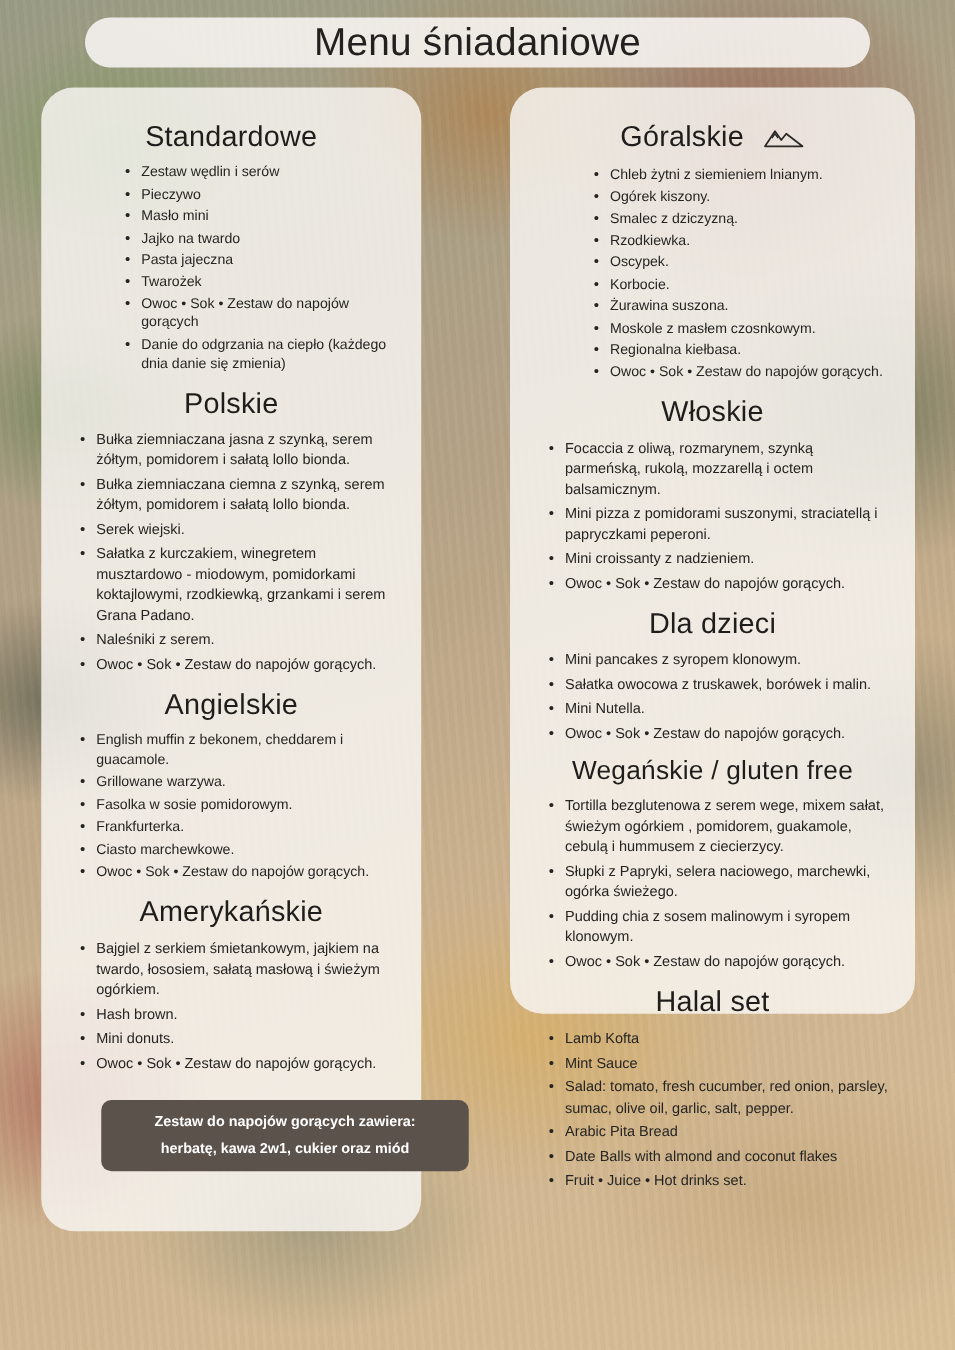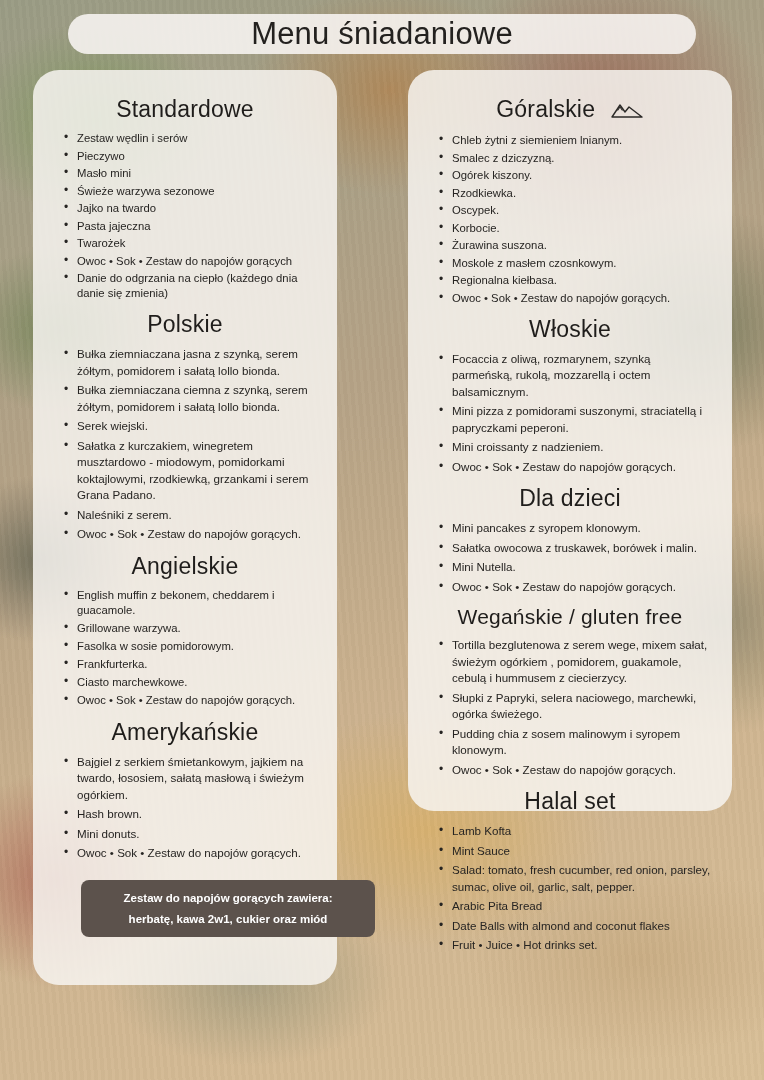--- a/index.html
+++ b/index.html
@@ -120,21 +120,21 @@
     content: "•";
     position: absolute;
     left: -13px;
     top: -1px;
     font-size: 12px;
     color: #262422;
   }
   ul.items.wide li { font-size: 11.6px; line-height: 16.5px; margin-bottom: 3px; }
 
   
-  ul.items.tight li { line-height: 15px; }
+  ul.items.tight li { line-height: 15px; margin-left: 36px; }
 
   .note-box {
     position: absolute;
     left: 48px;
     bottom: 48px;
     width: 294px;
     background: #5c524c;
     border-radius: 8px;
     padding: 12px 14px;
     box-sizing: border-box;
@@ -162,21 +162,20 @@
     <div class="title">Menu śniadaniowe</div>
   </div>
 
   <div class="panel panel-left">
 
     <div class="sect-title">Standardowe</div>
     <ul class="items tight">
       <li>Zestaw wędlin i serów</li>
       <li>Pieczywo</li>
       <li>Masło mini</li>
-      <li>Świeże warzywa sezonowe</li>
       <li>Jajko na twardo</li>
       <li>Pasta jajeczna</li>
       <li>Twarożek</li>
       <li>Owoc • Sok • Zestaw do napojów gorących</li>
       <li>Danie do odgrzania na ciepło (każdego dnia danie się zmienia)</li>
     </ul>
 
     <div class="sect-title">Polskie</div>
     <ul class="items wide">
       <li>Bułka ziemniaczana jasna z szynką, serem żółtym, pomidorem i sałatą lollo bionda.</li>
@@ -217,22 +216,22 @@
       <span>Góralskie</span>
       <span class="mount-icon">
         <svg width="34" height="18" viewBox="0 0 34 18">
           <path d="M2 16 L10 4 L15 11 L19 6 L32 16 Z" fill="none" stroke="#2b2927" stroke-width="1.4" stroke-linejoin="round"></path>
           <path d="M7.5 9.5 L10 6 L12.5 9.5" fill="none" stroke="#2b2927" stroke-width="1.1"></path>
         </svg>
       </span>
     </div>
     <ul class="items tight">
       <li>Chleb żytni z siemieniem lnianym.</li>
+      <li>Ogórek kiszony.</li>
       <li>Smalec z dziczyzną.</li>
-      <li>Ogórek kiszony.</li>
       <li>Rzodkiewka.</li>
       <li>Oscypek.</li>
       <li>Korbocie.</li>
       <li>Żurawina suszona.</li>
       <li>Moskole z masłem czosnkowym.</li>
       <li>Regionalna kiełbasa.</li>
       <li>Owoc • Sok • Zestaw do napojów gorących.</li>
     </ul>
 
     <div class="sect-title">Włoskie</div>

